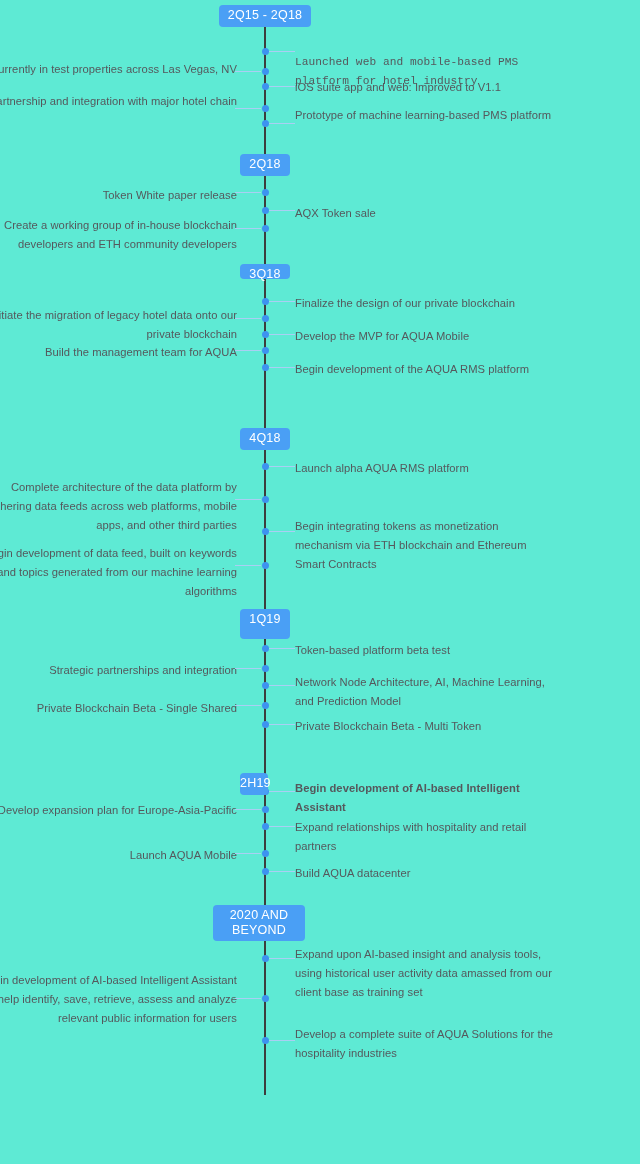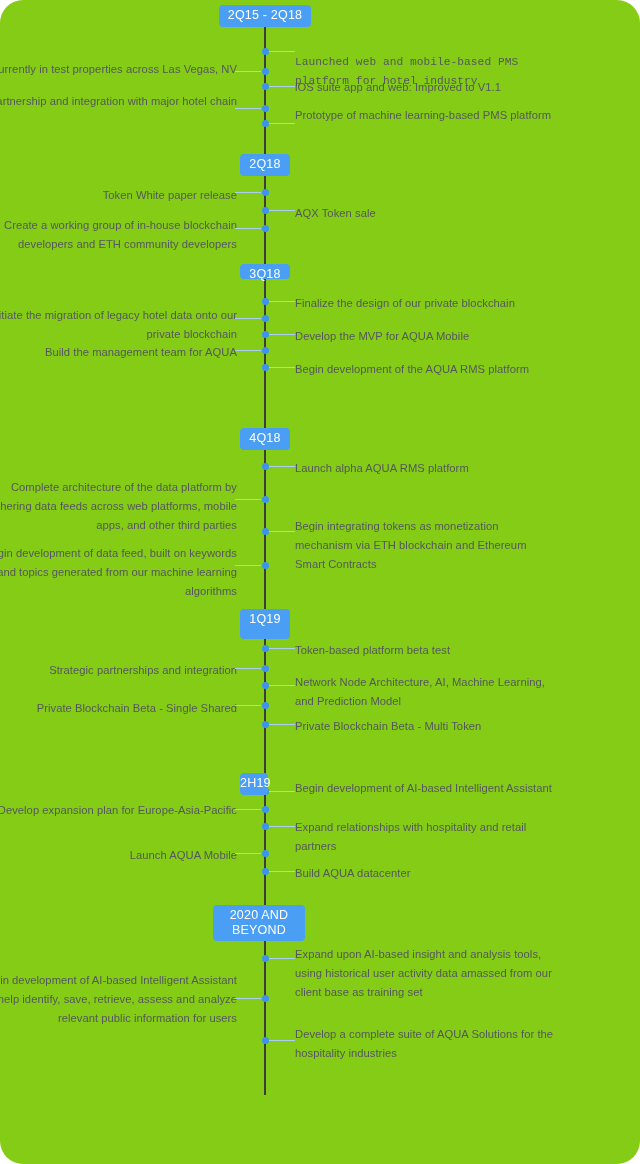--- a/index.html
+++ b/index.html
@@ -7,23 +7,22 @@
     padding: 0;
     background: #ffffff;
   }
   body {
     font-family: "Liberation Sans", sans-serif;
   }
   #canvas {
     position: relative;
     width: 640px;
     height: 1164px;
-    background: #84cc16;
+    background: #5eead4;
     overflow: hidden;
-    border-radius: 23px;
   }
 
   
   .spine {
     position: absolute;
     left: 264px;
     top: 14px;
     width: 2px;
     height: 1081px;
     background: #3d3d3d;
@@ -248,21 +247,21 @@
       <div class="item right" style="top: 360px;">Begin development of the AQUA RMS platform</div>
       <div class="item right" style="top: 459px;">Launch alpha AQUA RMS platform</div>
       <div class="item left" style="top: 478px;">Complete architecture of the data platform by gathering data feeds across web platforms, mobile apps, and other third parties</div>
       <div class="item right" style="top: 517px;">Begin integrating tokens as monetization mechanism via ETH blockchain and Ethereum Smart Contracts</div>
       <div class="item left" style="top: 544px;">Begin development of data feed, built on keywords and topics generated from our machine learning algorithms</div>
       <div class="item right" style="top: 641px;">Token-based platform beta test</div>
       <div class="item left" style="top: 661px;">Strategic partnerships and integration</div>
       <div class="item right" style="top: 673px;">Network Node Architecture, AI, Machine Learning, and Prediction Model</div>
       <div class="item left" style="top: 699px;">Private Blockchain Beta - Single Shared</div>
       <div class="item right" style="top: 717px;">Private Blockchain Beta - Multi Token</div>
-      <div class="item right" style="top: 779px;">Begin development of AI-based Intelligent Assistant</div>
+      <div class="item right" style="top: 779px; font-weight: bold;">Begin development of AI-based Intelligent Assistant</div>
       <div class="item left" style="top: 801px;">Develop expansion plan for Europe-Asia-Pacific</div>
       <div class="item right" style="top: 818px;">Expand relationships with hospitality and retail partners</div>
       <div class="item left" style="top: 846px;">Launch AQUA Mobile</div>
       <div class="item right" style="top: 864px;">Build AQUA datacenter</div>
       <div class="item right" style="top: 945px;">Expand upon AI-based insight and analysis tools, using historical user activity data amassed from our client base as training set</div>
       <div class="item left" style="top: 971px;">Begin development of AI-based Intelligent Assistant to help identify, save, retrieve, assess and analyze relevant public information for users</div>
       <div class="item right" style="top: 1025px;">Develop a complete suite of AQUA Solutions for the hospitality industries</div>
     </div>
 
 </div>

